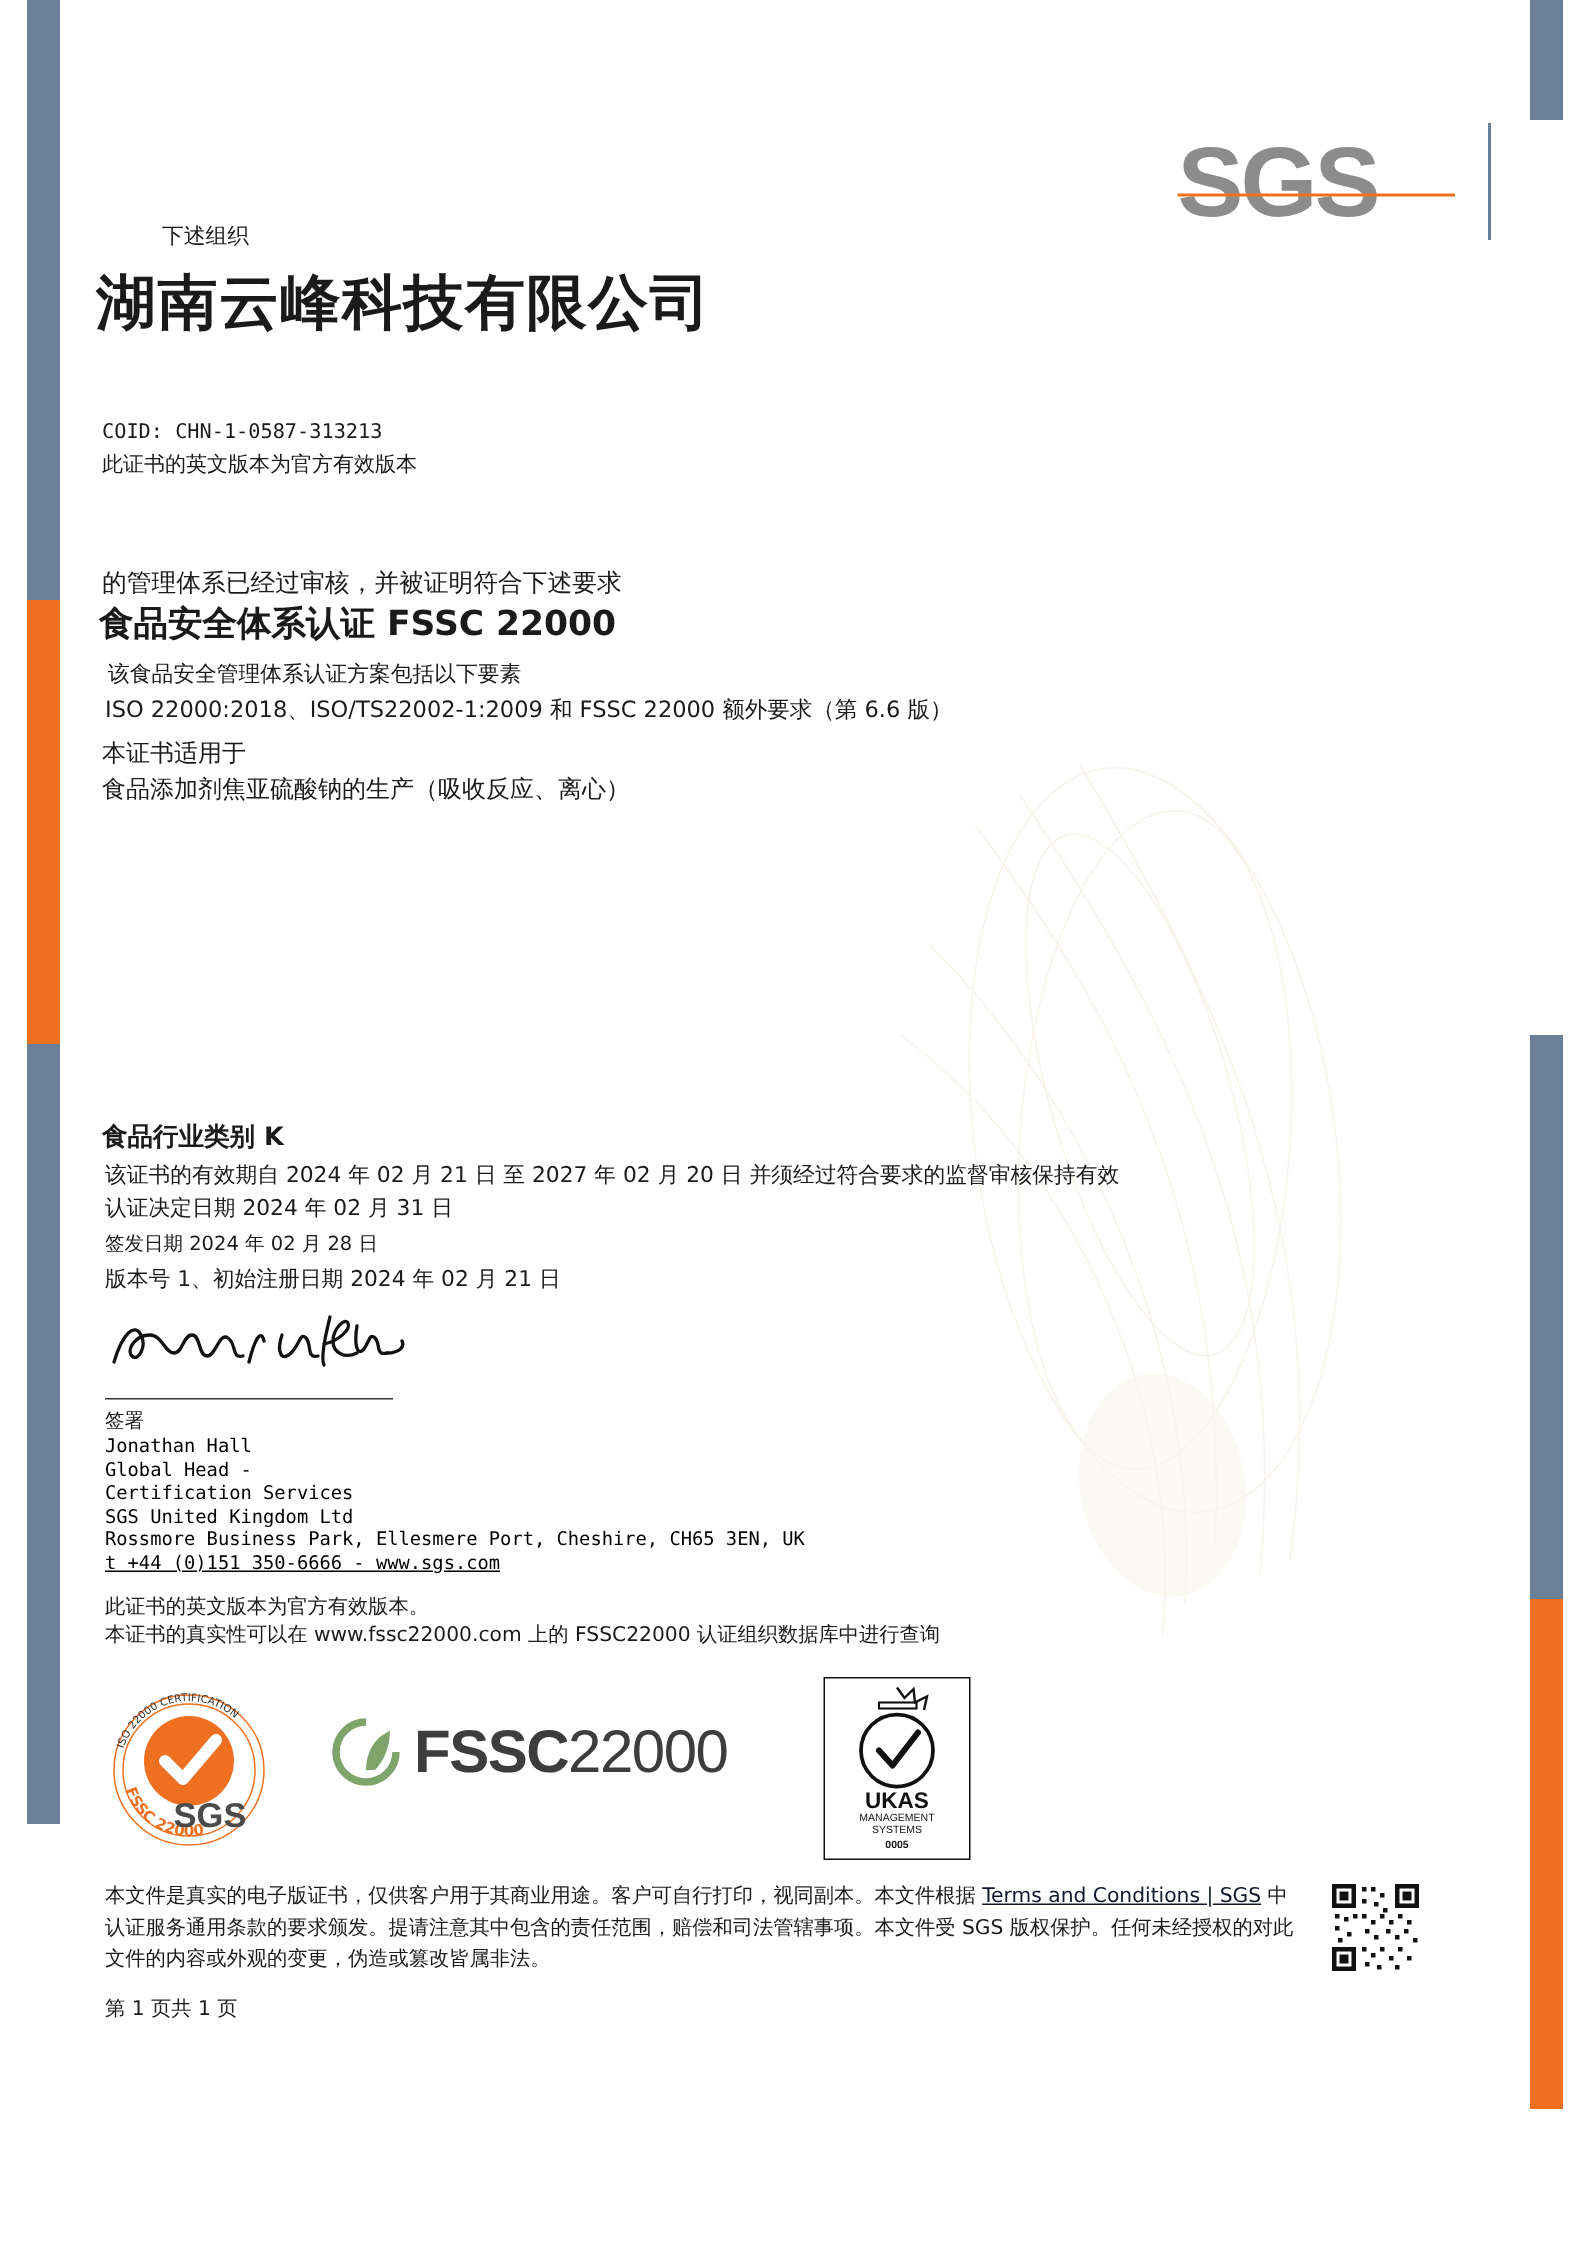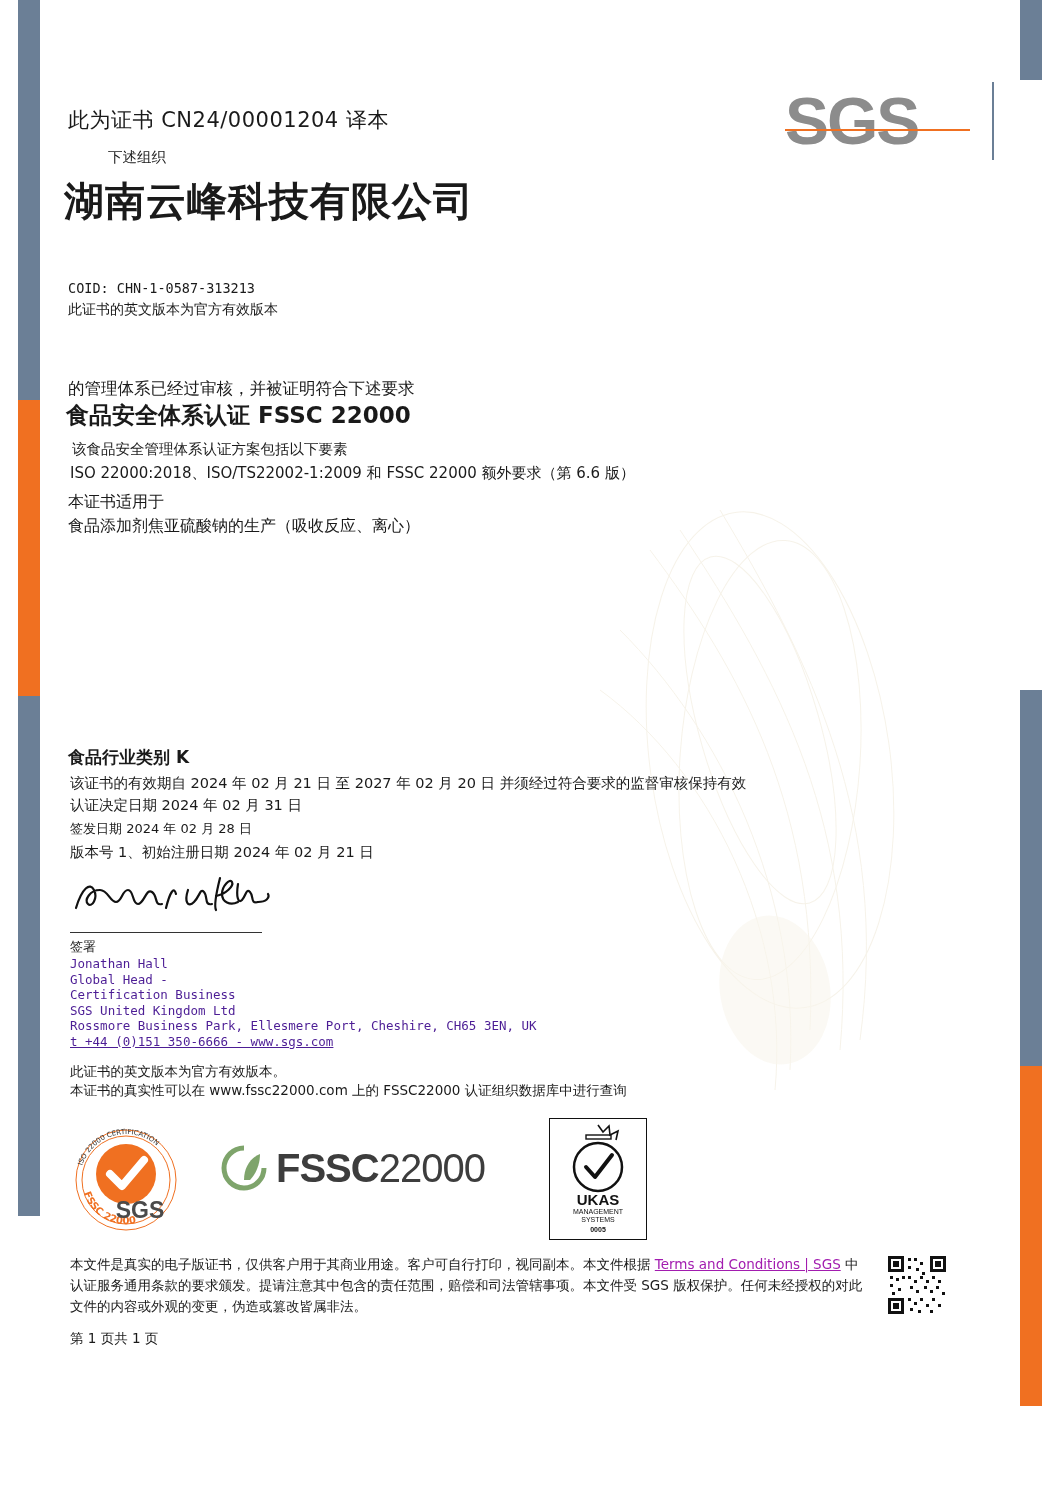--- a/index.html
+++ b/index.html
@@ -214,21 +214,21 @@
     left: 70px; top: 938px;
     font-size: 13px;
     font-family: "DejaVu Sans", sans-serif;
   }
   .sig-block {
     position: absolute;
     left: 70px; top: 956px;
     font-size: 12.5px;
     line-height: 15.5px;
     font-family: "DejaVu Sans Mono", monospace;
-    color: #4c1d95;
+    color: #000000;
   }
   .sig-block .link { text-decoration: underline; }
 
   .official-note {
     position: absolute;
     left: 70px; top: 1062px;
     font-size: 13.5px;
     line-height: 19px;
     font-family: "DejaVu Sans", sans-serif;
   }
@@ -266,21 +266,21 @@
 
   .footer-note {
     position: absolute;
     left: 70px; top: 1254px;
     width: 800px;
     font-size: 13.5px;
     line-height: 21px;
     font-family: "DejaVu Sans", sans-serif;
   }
   .footer-note .tc {
-    color: #a21caf;
+    color: #0f172a;
     text-decoration: underline;
   }
   .page-num {
     position: absolute;
     left: 70px; top: 1330px;
     font-size: 13.5px;
     font-family: "DejaVu Sans", sans-serif;
   }
   .qr {
     position: absolute;
@@ -315,21 +315,20 @@
       <path d="M120 100 C 220 250, 300 400, 280 620"></path>
       <path d="M60 200 C 160 300, 240 460, 230 640"></path>
       <path d="M160 80 C 250 230, 330 390, 300 610"></path>
       <path d="M40 260 C 150 340, 230 500, 215 660"></path>
     </g>
     <g fill="#d8c48e" opacity="0.6">
       <ellipse cx="215" cy="560" rx="55" ry="75" transform="rotate(-10 215 560)"></ellipse>
     </g>
   </svg>
 
-  <div class="translation-note line">此为证书 CN24/00001204 译本</div>
   <div class="org-label line">下述组织</div>
   <div class="org-name line">湖南云峰科技有限公司</div>
   <div class="coid line">COID: CHN-1-0587-313213</div>
   <div class="address line">此证书的英文版本为官方有效版本</div>
 
   <div class="audit-stmt line">的管理体系已经过审核，并被证明符合下述要求</div>
   <div class="standard-title line">食品安全体系认证 FSSC 22000</div>
   <div class="scheme-intro line">该食品安全管理体系认证方案包括以下要素</div>
   <div class="scheme-elements line">ISO 22000:2018、ISO/TS22002-1:2009 和 FSSC 22000 额外要求（第 6.6 版）</div>
   <div class="applies-label line">本证书适用于</div>
@@ -350,21 +349,21 @@
       <path d="M146 28 C 156 26, 164 18, 162 14 C 160 10, 152 18, 152 26 C 152 34, 160 38, 168 34"></path>
       <path d="M168 16 C 166 28, 168 36, 172 32 C 176 28, 176 20, 180 24 C 184 28, 180 36, 188 34"></path>
       <path d="M188 34 C 196 34, 200 30, 198 26"></path>
     </g>
   </svg>
   <div class="sig-line"></div>
   <div class="sig-label line">签署</div>
   <div class="sig-block">
     <div class="line">Jonathan Hall</div>
     <div class="line">Global Head -</div>
-    <div class="line">Certification Business</div>
+    <div class="line">Certification Services</div>
     <div class="line">SGS United Kingdom Ltd</div>
     <div class="line">Rossmore Business Park, Ellesmere Port, Cheshire, CH65 3EN, UK</div>
     <div class="line link">t +44 (0)151 350-6666 - www.sgs.com</div>
   </div>
 
   <div class="official-note">
     <div class="line">此证书的英文版本为官方有效版本。</div>
     <div class="line">本证书的真实性可以在 www.fssc22000.com 上的 FSSC22000 认证组织数据库中进行查询</div>
   </div>
 

